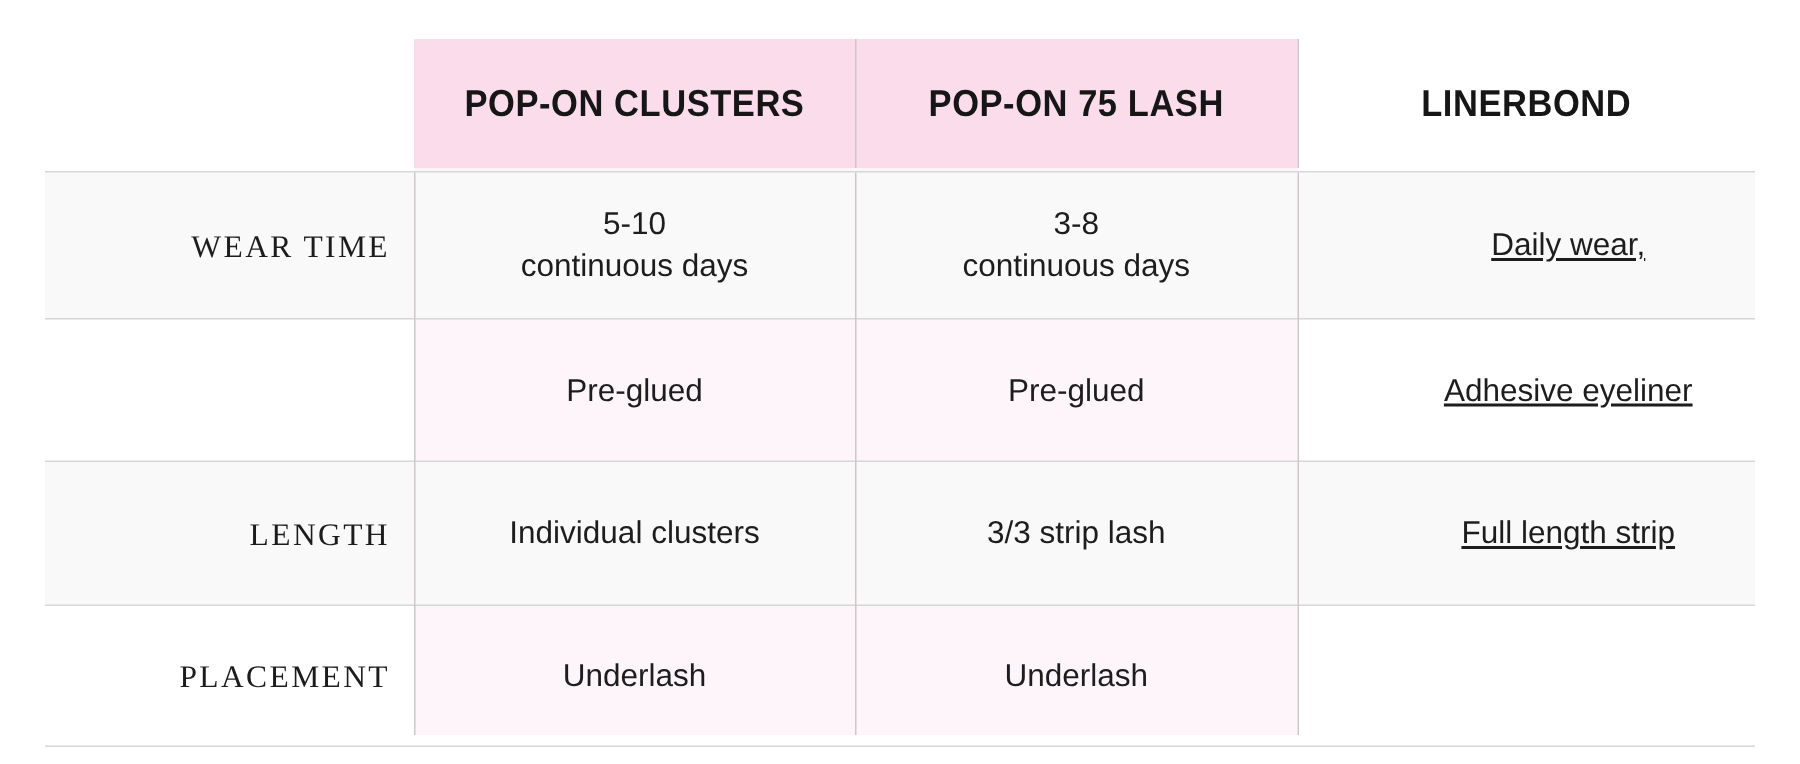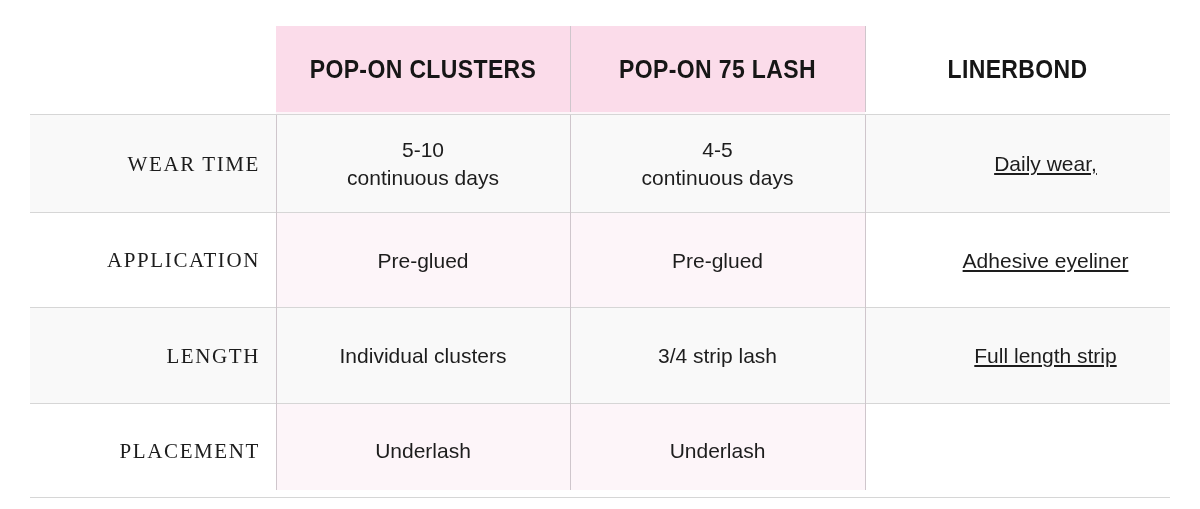--- a/index.html
+++ b/index.html
@@ -184,31 +184,30 @@
 
     <div class="cell row-label r0">WEAR TIME</div>
     <div class="cell data-cell col-1 r0">
       <div>
         <span>5-10</span>
         <span>continuous days</span>
       </div>
     </div>
     <div class="cell data-cell col-2 r0">
       <div>
-        <span>4-5</span>
+        <span>3-8</span>
         <span>continuous days</span>
       </div>
     </div>
     <div class="cell data-cell col-3 r0">
       <div>
         <span>Daily wear,</span>
       </div>
     </div>
 
-    <div class="cell row-label r1">APPLICATION</div>
     <div class="cell data-cell col-1 r1">
       <div>
           <span>Pre-glued</span>
         </div>
     </div>
     <div class="cell data-cell col-2 r1">
       <div>
           <span>Pre-glued</span>
         </div>
     </div>
@@ -219,21 +218,21 @@
     </div>
 
     <div class="cell data-cell col-1 r2">
       <div>
           <span>Individual clusters</span>
         </div>
     </div>
     <div class="cell row-label r2">LENGTH</div>
     <div class="cell data-cell col-2 r2">
       <div>
-          <span>3/4 strip lash</span>
+          <span>3/3 strip lash</span>
         </div>
     </div>
     <div class="cell row-label r3">PLACEMENT</div>
 
     <div class="cell data-cell col-3 r2">
       <div>
           <span>Full length strip</span>
         </div>
     </div>
     <div class="cell data-cell col-1 r3">

